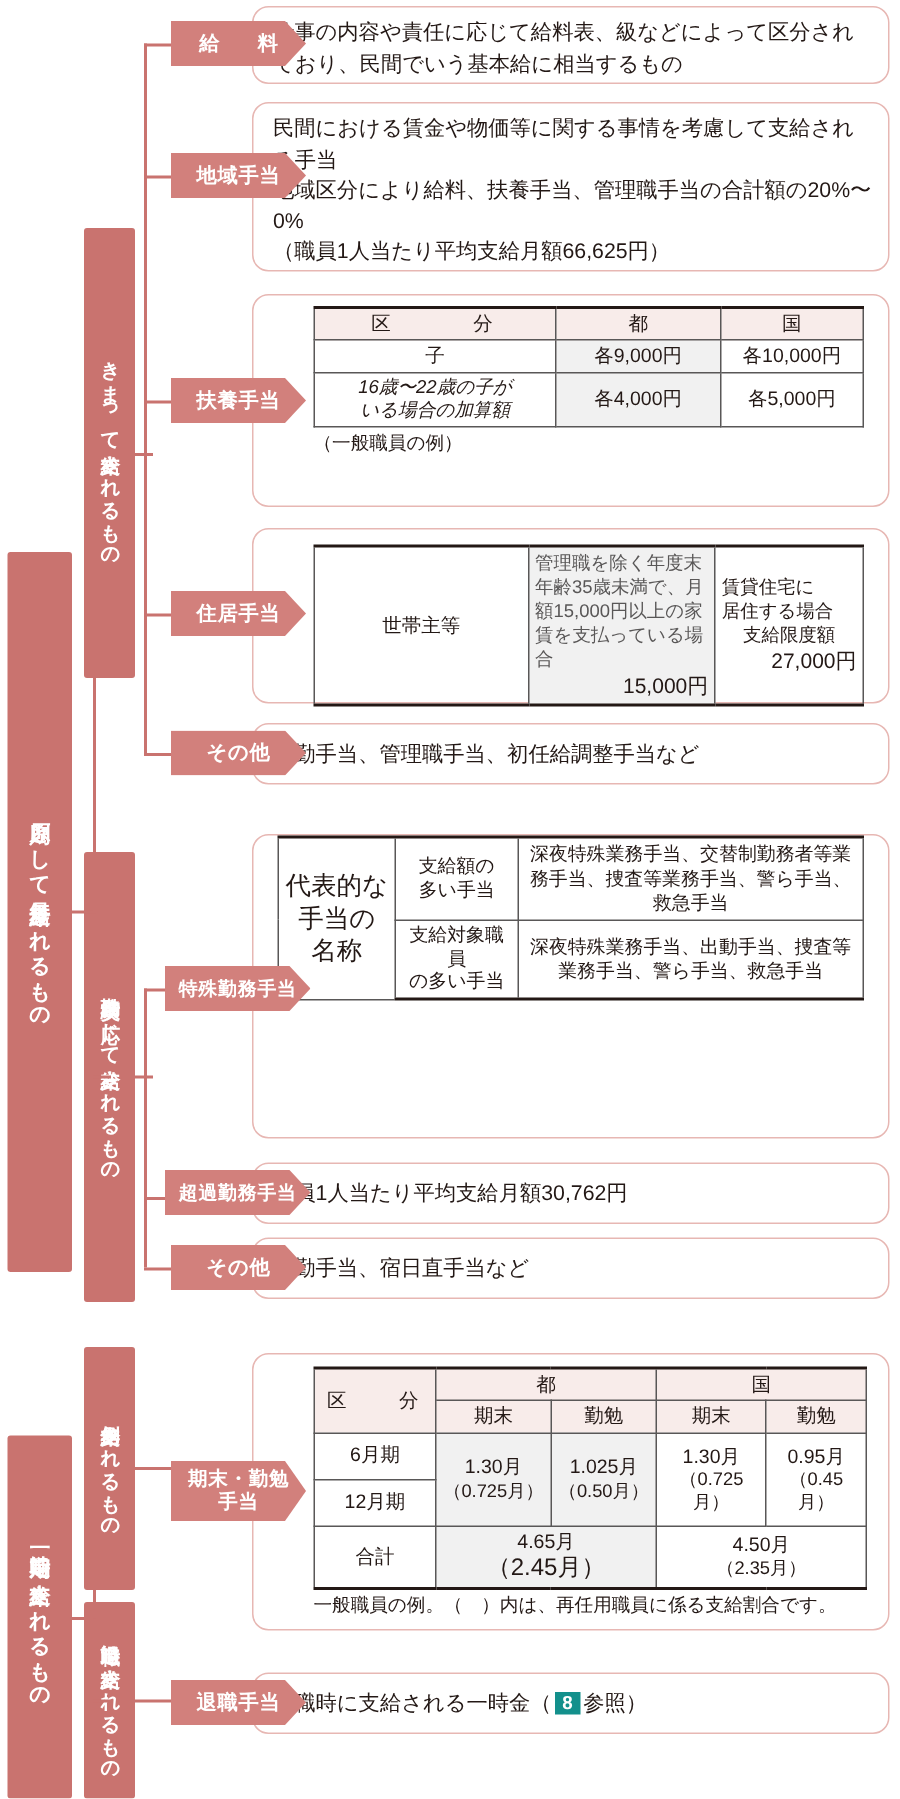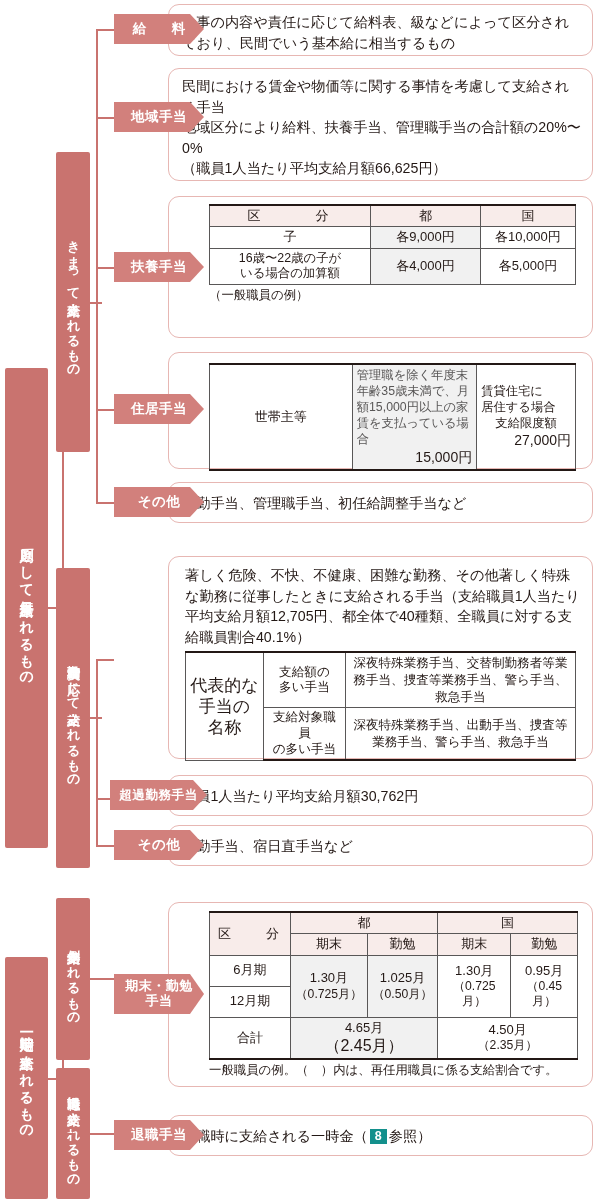--- a/index.html
+++ b/index.html
@@ -123,21 +123,21 @@
           <th class="hd topline" style="width:44%;letter-spacing:4px;">区　　　分</th>
           <th class="hd topline" style="width:30%;">都</th>
           <th class="hd topline" style="width:26%;">国</th>
         </tr>
         <tr>
           <td>子</td>
           <td class="shade">各9,000円</td>
           <td>各10,000円</td>
         </tr>
         <tr>
-          <td style="white-space:pre-line;font-size:12.4px;">16歳〜22歳の子が
+          <td style="white-space:pre-line;font-size:12.4px;font-style:italic;">16歳〜22歳の子が
 いる場合の加算額</td>
           <td class="shade">各4,000円</td>
           <td>各5,000円</td>
         </tr>
       </tbody>
         </table>
       <div class="note lft">（一般職員の例）</div>
     </div>
   </div>
   <div class="tag" style="left:114px;top:252px;width:90px;">扶養手当</div>
@@ -164,41 +164,41 @@
     </div>
   </div>
   <div class="tag" style="left:114px;top:394px;width:90px;">住居手当</div>
 
   <div class="box" style="left:168px;top:482px;width:425px;height:41px;">
     <div class="txt" style="padding-top:10px;">通勤手当、管理職手当、初任給調整手当など</div>
   </div>
   <div class="tag" style="left:114px;top:487px;width:90px;">その他</div>
 
   <div class="box" style="left:168px;top:556px;width:425px;height:203px;">
-    <div class="txt" style="padding:8px 12px 4px 16px;">著しく危険、不快、不健康、困難な勤務、その他著しく特殊な勤務に従事したときに支給される手当（支給職員1人当たり平均支給月額12,705円、都全体で40種類、全職員に対する支給職員割合40.1%）</div>
     <div style="padding:0 16px 0 16px;">
       <table class="dt">
         <tbody>
             <tr>
           <td class="topline lft" rowspan="2" style="width:20%;white-space:pre-line;font-size:17px;vertical-align:middle;">代表的な
 手当の
 名称</td>
           <td class="topline" style="width:21%;white-space:pre-line;font-size:12.6px;">支給額の
 多い手当</td>
           <td class="topline lft" style="font-size:12.6px;line-height:1.32;">深夜特殊業務手当、交替制勤務者等業務手当、捜査等業務手当、警ら手当、救急手当</td>
         </tr>
         <tr>
           <td class="botline" style="white-space:pre-line;font-size:12.6px;">支給対象職員
 の多い手当</td>
           <td class="botline lft" style="font-size:12.6px;line-height:1.32;">深夜特殊業務手当、出動手当、捜査等業務手当、警ら手当、救急手当</td>
         </tr>
       </tbody>
         </table>
     </div>
   </div>
+  <div class="tag" style="left:110px;top:644px;width:97px;font-size:12.6px;">特殊勤務手当</div>
 
   <div class="box" style="left:168px;top:775px;width:425px;height:41px;">
     <div class="txt" style="padding-top:10px;">職員1人当たり平均支給月額30,762円</div>
   </div>
   <div class="tag" style="left:110px;top:780px;width:97px;font-size:12.6px;">超過勤務手当</div>
 
   <div class="box" style="left:168px;top:825px;width:425px;height:41px;">
     <div class="txt" style="padding-top:10px;">夜勤手当、宿日直手当など</div>
   </div>
   <div class="tag" style="left:114px;top:830px;width:90px;">その他</div>

